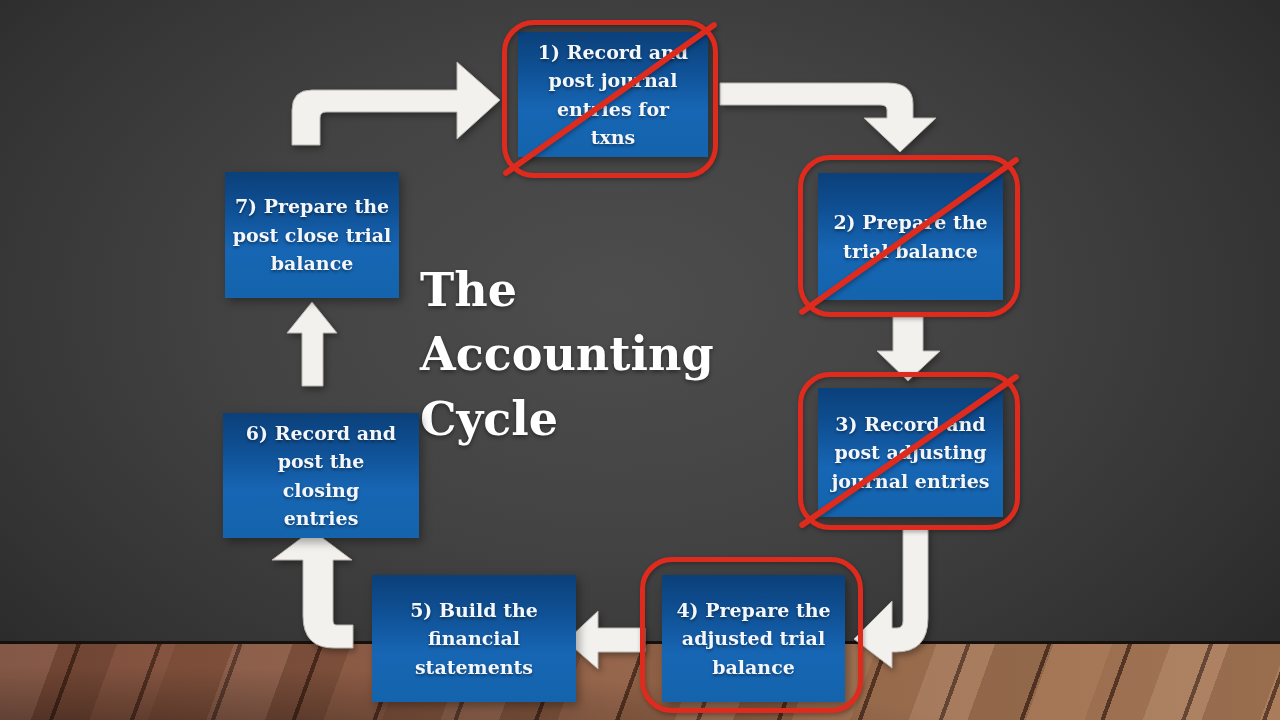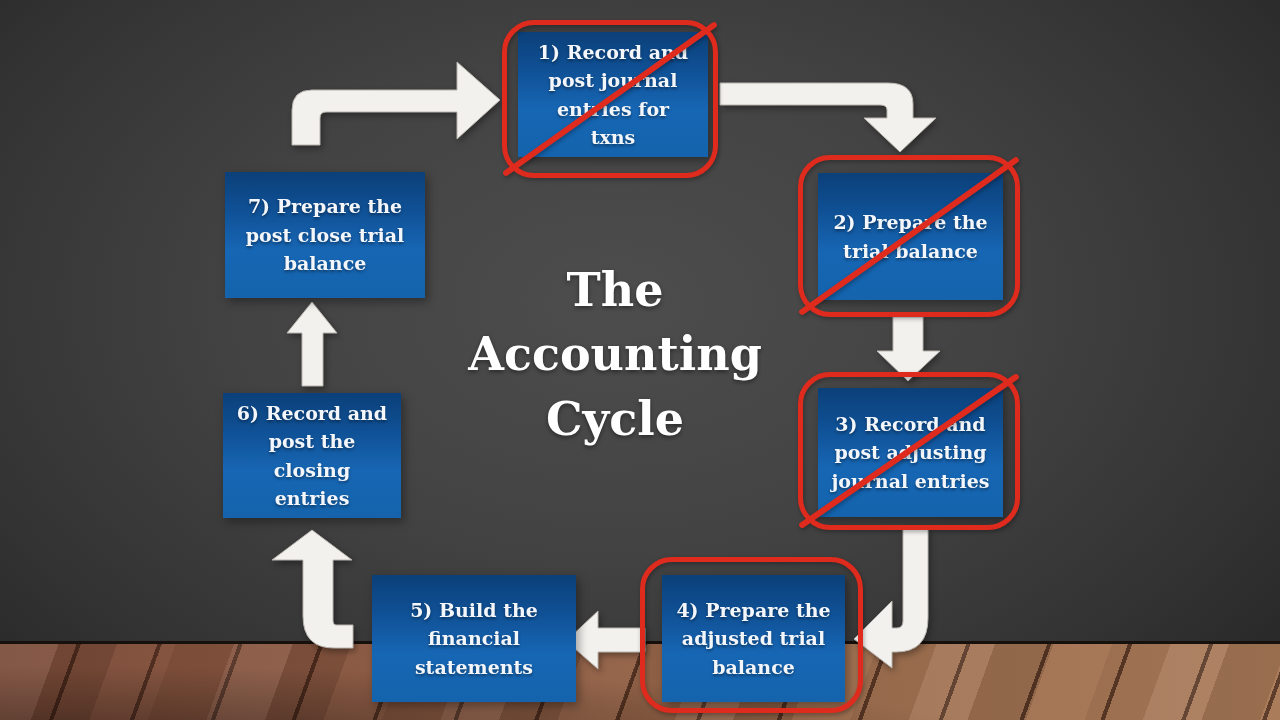--- a/index.html
+++ b/index.html
@@ -22,38 +22,38 @@
       linear-gradient(90deg, #7b4b38 0%, #8d5b43 35%, #9f7050 70%, #a97a58 100%);
   }
   svg.arrows { position:absolute; left:0; top:0; width:1280px; height:720px; }
   .arrow {
     fill:#f3f1ee; stroke:#b9b5af; stroke-width:1;
     filter:drop-shadow(2px 3px 3px rgba(0,0,0,0.35));
   }
   .title {
     position:absolute; left:420px; top:258px; width:390px;
     color:#ffffff; font-size:46px; font-weight:bold; line-height:1.4;
-    text-align:center; white-space:pre-line;
+    white-space:pre-line;
     text-shadow:0 2px 4px rgba(0,0,0,0.45);
   }
   .step {
     position:absolute; display:flex; align-items:center; justify-content:center;
     background:linear-gradient(180deg, #0b4079 0%, #0f4f93 28%, #1766b4 62%, #1463ac 100%);
     box-shadow:3px 4px 9px rgba(0,0,0,0.35);
     color:#f3f6fa; font-weight:bold; font-size:19px; line-height:1.5;
     text-shadow:0 2px 3px rgba(0,0,0,0.4);
   }
   .step .label { white-space:pre-line; text-align:center; }
   .step1 { left:518px; top:32px;  width:190px; height:125px; }
   .step2 { left:818px; top:173px; width:185px; height:127px; }
   .step3 { left:818px; top:388px; width:185px; height:129px; }
   .step4 { left:662px; top:575px; width:183px; height:127px;align-items:center; }
   .step5 { left:372px; top:575px; width:204px; height:127px; }
-  .step6 { left:223px; top:393px; width:178px; height:125px; }
-  .step7 { left:225px; top:172px; width:200px; height:126px; }
+  .step6 { left:223px; top:413px; width:196px; height:125px; }
+  .step7 { left:225px; top:172px; width:174px; height:126px; }
   .ring {
     position:absolute; border:5px solid #df2b1d; border-radius:32px;
     filter:drop-shadow(1px 2px 2px rgba(0,0,0,0.30));
     pointer-events:none;
   }
   .ring1 { left:502px; top:20px;  width:206px; height:148px; }
   .ring2 { left:798px; top:155px; width:212px; height:152px; }
   .ring3 { left:798px; top:372px; width:212px; height:148px; }
   .ring4 { left:640px; top:557px; width:213px; height:146px; }
   .ring svg { position:absolute; left:-3px; top:-3px; width:calc(100% + 6px); height:calc(100% + 6px); overflow:visible; }

